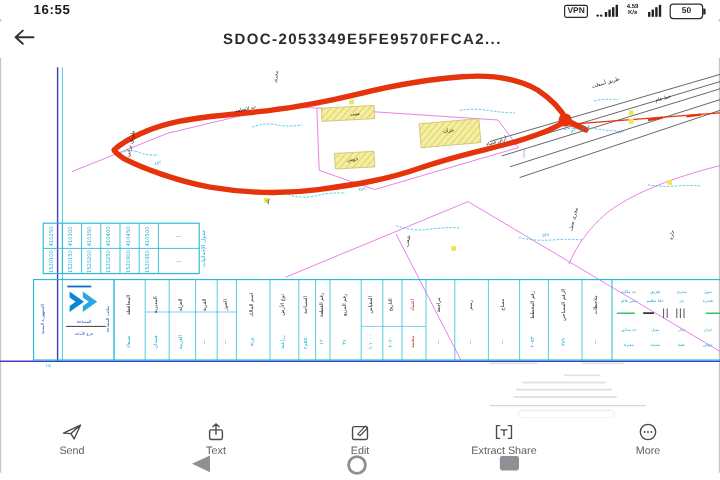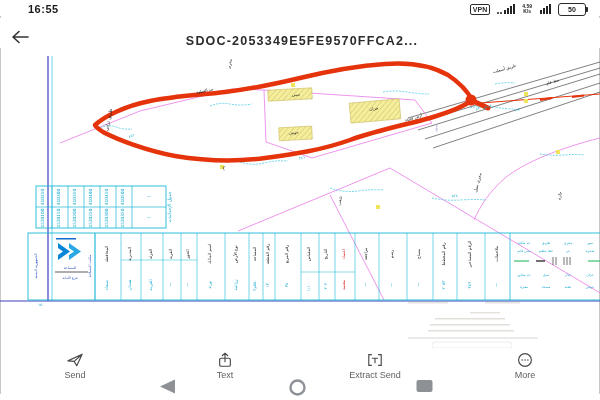--- a/index.html
+++ b/index.html
@@ -10,21 +10,21 @@
   .status-bar{position:absolute;left:0;top:0;width:600px;height:18px;display:flex;align-items:center;text-align:center;}
   .sb-time{position:absolute;left:28px;top:3px;font-size:11px;font-weight:bold;color:#1a1a1a;letter-spacing:.5px;}
   .sb-right{position:absolute;right:14px;top:2px;display:flex;align-items:center;gap:6px;height:14px;}
   .vpn-badge{border:1px solid #2a2a2a;border-radius:2px;font-size:7px;font-weight:bold;color:#2a2a2a;padding:0 2px;line-height:9px;}
   .speed{display:flex;flex-direction:column;align-items:center;line-height:5px;}
   .speed span{font-size:5px;color:#222;font-weight:bold;}
   .battery{position:relative;border:1px solid #2a2a2a;border-radius:3px;width:26px;height:11px;
            font-size:7px;font-weight:bold;color:#222;display:flex;align-items:center;justify-content:center;}
   .battery::after{content:"";position:absolute;right:-3px;top:3px;width:2px;height:5px;background:#2a2a2a;border-radius:0 1px 1px 0;}
   
-  .app-header{position:absolute;left:0;top:18px;width:600px;height:30px;display:flex;align-items:flex-end;background:#fff;}
+  .app-header{position:absolute;left:0;top:18px;width:600px;height:30px;display:flex;align-items:center;background:#fff;}
   .back-btn{width:40px;text-align:center;font-size:16px;color:#333;cursor:pointer;}
   .app-title{flex:1;text-align:center;margin-right:36px;font-size:12.5px;font-weight:bold;color:#2b2b2b;letter-spacing:1.2px;
              white-space:nowrap;overflow:hidden;}
   
   #doc-svg{position:absolute;left:0;top:48px;width:600px;height:300px;}
   #doc-svg text{font-family:"DejaVu Sans",sans-serif;}
   
   .toolbar{position:absolute;left:0;top:352px;width:600px;height:28px;display:flex;}
   .tb-item{flex:1;display:flex;flex-direction:column;align-items:center;gap:2px;cursor:pointer;}
   .tb-item svg{display:block;}
@@ -327,24 +327,31 @@
   </div>
   <div class="tb-item">
     <svg width="18" height="16" viewBox="0 0 20 18">
       <rect x="4" y="7" width="12" height="9" rx="1.5" stroke="#4a4a4a" stroke-width="1.3" fill="none"></rect>
       <path d="M10,11 L10,1.5 M7,4 L10,1.5 L13,4" stroke="#4a4a4a" stroke-width="1.3" fill="none" stroke-linecap="round"></path>
     </svg>
     <span class="tb-label">Text</span>
   </div>
   <div class="tb-item">
     <svg width="18" height="16" viewBox="0 0 20 18">
+      <rect x="3" y="4" width="14" height="12" rx="1.5" stroke="#4a4a4a" stroke-width="1.3" fill="none"></rect>
+      <path d="M8,11 L15,3.5 L17,5.5 L10,12.5 Z" stroke="#4a4a4a" stroke-width="1.1" fill="#fff"></path>
+    </svg>
+    <span class="tb-label">Edit</span>
+  </div>
+  <div class="tb-item">
+    <svg width="18" height="16" viewBox="0 0 20 18">
       <path d="M6,3 L3,3 L3,15 L6,15 M14,3 L17,3 L17,15 L14,15" stroke="#4a4a4a" stroke-width="1.3" fill="none" stroke-linecap="round"></path>
       <path d="M7,7 L13,7 M10,7 L10,12" stroke="#4a4a4a" stroke-width="1.3" stroke-linecap="round"></path>
     </svg>
-    <span class="tb-label">Extract Send</span>
+    <span class="tb-label">Extract Share</span>
   </div>
   <div class="tb-item">
     <svg width="18" height="16" viewBox="0 0 20 18">
       <circle cx="10" cy="9" r="7.2" stroke="#4a4a4a" stroke-width="1.3" fill="none"></circle>
       <circle cx="6.8" cy="9" r="0.9" fill="#4a4a4a"></circle>
         <circle cx="10" cy="9" r="0.9" fill="#4a4a4a"></circle>
         <circle cx="13.2" cy="9" r="0.9" fill="#4a4a4a"></circle>
     </svg>
     <span class="tb-label">More</span>
   </div>

